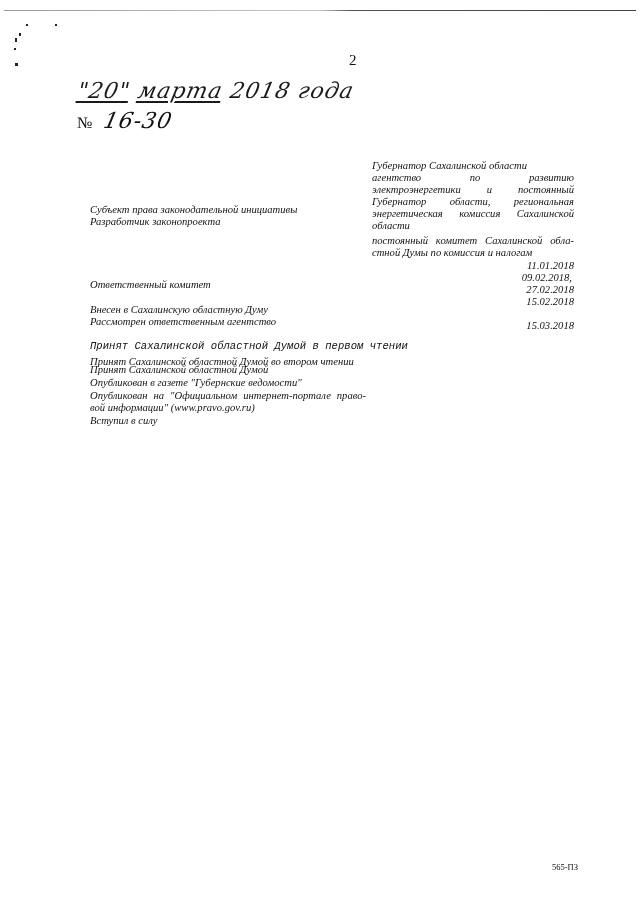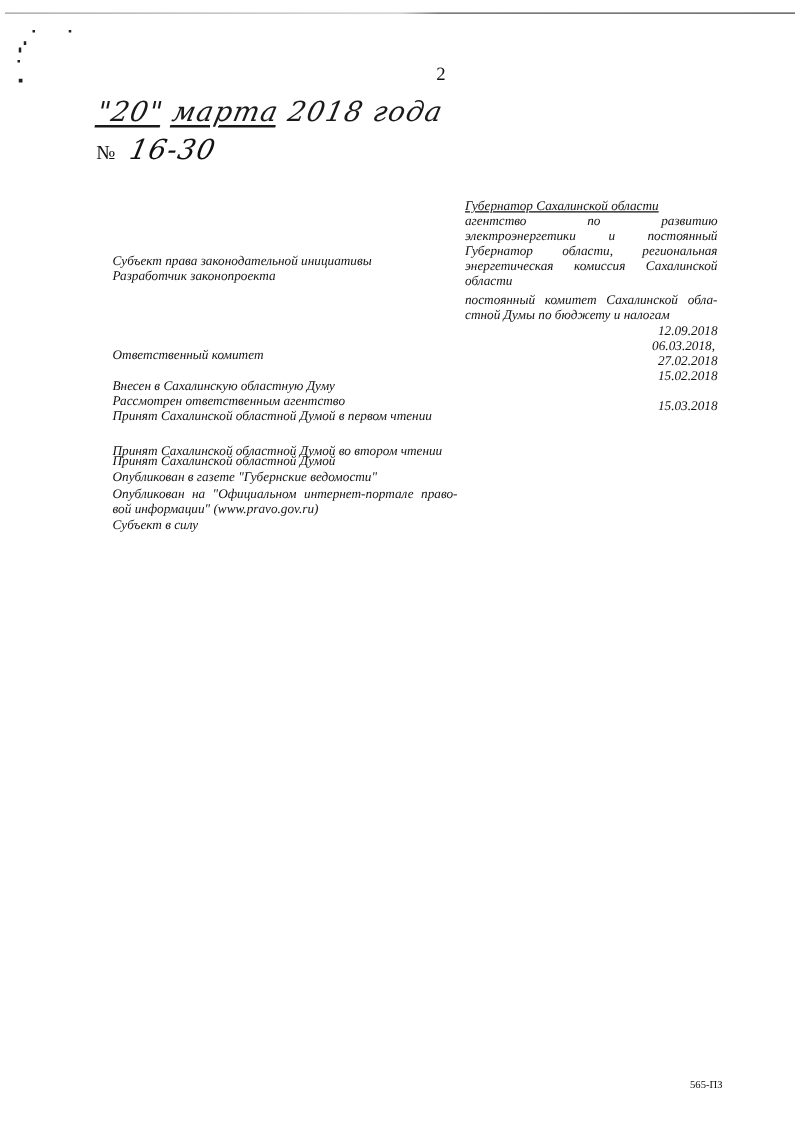--- a/index.html
+++ b/index.html
@@ -40,35 +40,35 @@
 <div class="hw-num-wrap">
   <span class="hw-num-label">№</span>
   <span class="hw-num">16-30</span>
 </div>
 
 <div class="row left" style="top:160px;">Субъект права законодательной инициативы</div>
 <div class="row left" style="top:172px;">Разработчик законопроекта</div>
 <div class="row left" style="top:235px;">Ответственный комитет</div>
 <div class="row left" style="top:260px;">Внесен в Сахалинскую областную Думу</div>
 <div class="row left" style="top:272px;">Рассмотрен ответственным агентство</div>
-<div class="row left" style="top:284px;">Принят Сахалинской областной Думой в первом чтении</div>
+<div class="row left" style="top:296px;font-family:Liberation Mono, monospace;">Принят Сахалинской областной Думой в первом чтении</div>
 <div class="row left" style="top:312px;">Принят Сахалинской областной Думой во втором чтении</div>
 <div class="row left" style="top:320px;">Принят Сахалинской областной Думой</div>
 <div class="row left" style="top:333px;">Опубликован в газете "Губернские ведомости"</div>
 <div class="row left" style="top:346px; width:276px; text-align:justify; text-align-last:justify;">Опубликован на "Официальном интернет-портале право-</div>
 <div class="row left" style="top:358px;">вой информации" (www.pravo.gov.ru)</div>
-<div class="row left" style="top:371px;">Субъект в силу</div>
+<div class="row left" style="top:371px;">Вступил в силу</div>
 
-<div class="row right plain" style="top:160px;text-decoration:underline;">Губернатор Сахалинской области</div>
+<div class="row right plain" style="top:160px;">Губернатор Сахалинской области</div>
 <div class="row right" style="top:172px;">агентство по развитию</div>
 <div class="row right" style="top:184px;">электроэнергетики и постоянный</div>
 <div class="row right" style="top:196px;">Губернатор области, региональная</div>
 <div class="row right" style="top:208px;">энергетическая комиссия Сахалинской</div>
 <div class="row right plain" style="top:220px;">области</div>
 <div class="row right" style="top:235px;">постоянный комитет Сахалинской обла-</div>
-<div class="row right plain" style="top:247px;">стной Думы по бюджету и налогам</div>
-<div class="row right date" style="top:260px;">12.09.2018</div>
-<div class="row right date" style="top:272px; padding-right:2px; width:200px;">06.03.2018,</div>
+<div class="row right plain" style="top:247px;">стной Думы по комиссия и налогам</div>
+<div class="row right date" style="top:260px;">11.01.2018</div>
+<div class="row right date" style="top:272px; padding-right:2px; width:200px;">09.02.2018,</div>
 <div class="row right date" style="top:284px;">27.02.2018</div>
 <div class="row right date" style="top:296px;">15.02.2018</div>
 <div class="row right date" style="top:320px;">15.03.2018</div>
 
 <div class="footer-code">565-ПЗ</div>
 
 </body></html>

